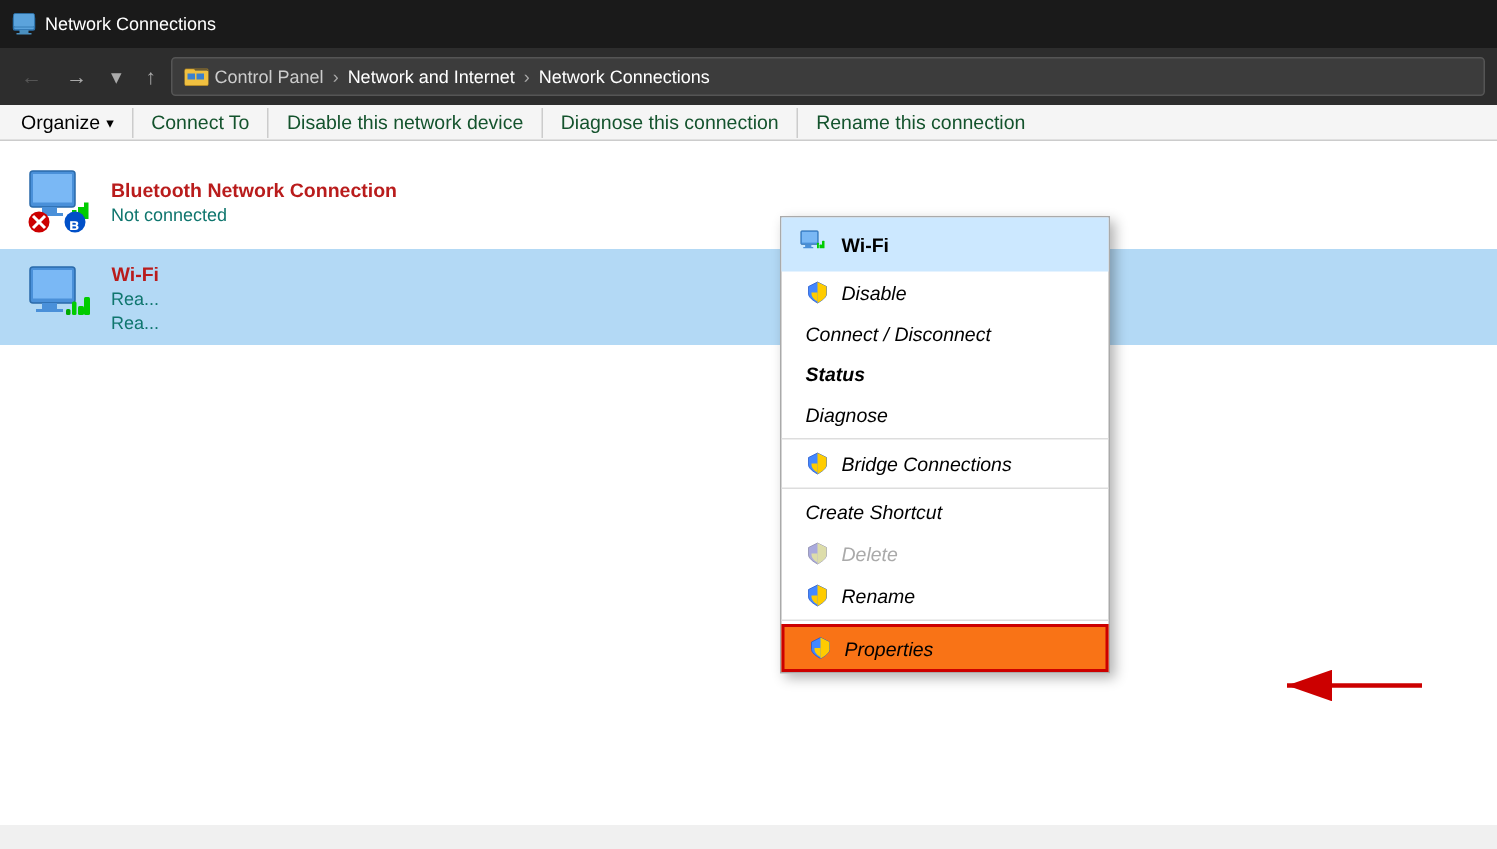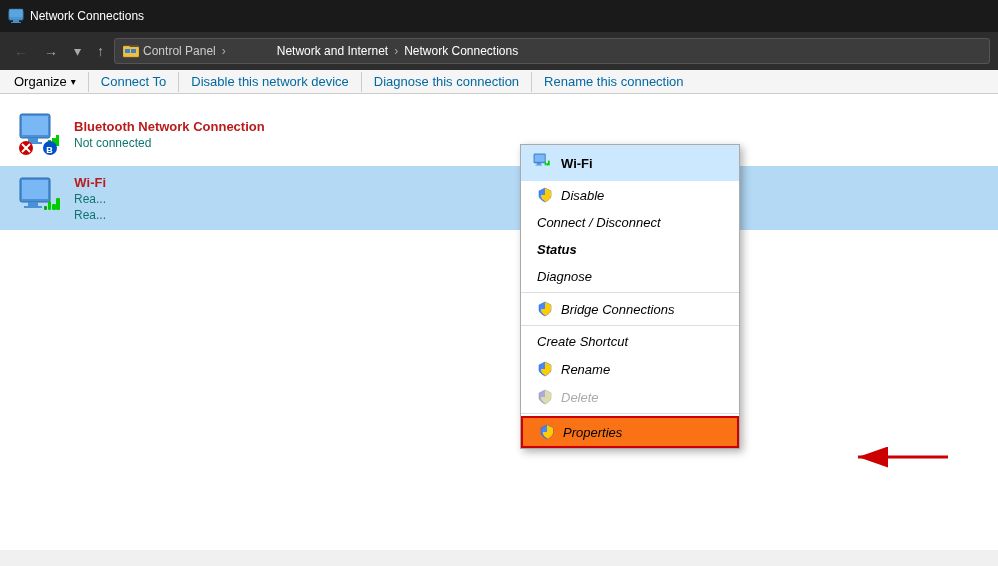--- a/index.html
+++ b/index.html
@@ -72,21 +72,21 @@
       display: flex;
       align-items: center;
       padding: 0 4px;
     }
     .toolbar-btn {
       background: none;
       border: none;
       cursor: pointer;
       padding: 4px 10px;
       font-size: 13px;
-      color: #0369a1;
+      color: #14532d;
       height: 100%;
       display: flex;
       align-items: center;
       gap: 4px;
       white-space: nowrap;
     }
     .toolbar-btn.organize {
       color: #000;
     }
     .toolbar-separator {
@@ -234,21 +234,21 @@
 
     <svg width="16" height="16" viewBox="0 0 16 16">
       <rect x="0" y="4" width="16" height="10" rx="1" fill="#f0c040"></rect>
       <rect x="0" y="3" width="7" height="3" rx="1" fill="#f0c040"></rect>
       <rect x="0" y="3" width="16" height="11" rx="1" fill="none" stroke="#c09020" stroke-width="0.5"></rect>
       <rect x="2" y="6" width="5" height="4" fill="#3a80d0"></rect>
       <rect x="8" y="6" width="5" height="4" fill="#3a80d0"></rect>
     </svg>
     <span style="color:#ccc; font-size:12px;">Control Panel</span>
     <span class="address-sep">›</span>
-    <span style="color:#fff; font-size:12px;margin-left:45px;">Network and Internet</span>
+    <span style="color:#fff; font-size:12px;">Network and Internet</span>
     <span class="address-sep">›</span>
     <span style="color:#fff; font-size:12px;">Network Connections</span>
   </div>
 </div>
 
 <div class="toolbar">
   <button class="toolbar-btn organize">
     <span>Organize</span>
     <span style="font-size:10px;">▾</span>
   </button>
@@ -362,36 +362,36 @@
       </svg>
       <span>Bridge Connections</span>
     </div>
 
     <div class="context-separator"></div>
 
     <div class="context-item">
       <span>Create Shortcut</span>
     </div>
 
-    <div class="context-item">
-      <svg class="shield-icon" viewBox="0 0 16 16">
-        <path d="M8 1 L14 4 L14 9 C14 12 8 15 8 15 C8 15 2 12 2 9 L2 4 Z" fill="#4488ff" stroke="#2255cc" stroke-width="0.5"></path>
-        <path d="M8 1 L14 4 L14 9 C14 12 8 15 8 15" fill="#ffcc00"></path>
-        <path d="M4 8 L8 8 L8 14 C8 14 4 12 4 9 Z" fill="#ffcc00"></path>
-      </svg>
-      <span>Rename</span>
-    </div>
-
     <div class="context-item disabled">
       <svg class="shield-icon" viewBox="0 0 16 16">
         <path d="M8 1 L14 4 L14 9 C14 12 8 15 8 15 C8 15 2 12 2 9 L2 4 Z" fill="#aaaadd" stroke="#8888aa" stroke-width="0.5"></path>
         <path d="M8 1 L14 4 L14 9 C14 12 8 15 8 15" fill="#ddddaa"></path>
         <path d="M4 8 L8 8 L8 14 C8 14 4 12 4 9 Z" fill="#ddddaa"></path>
       </svg>
       <span>Delete</span>
+    </div>
+
+    <div class="context-item">
+      <svg class="shield-icon" viewBox="0 0 16 16">
+        <path d="M8 1 L14 4 L14 9 C14 12 8 15 8 15 C8 15 2 12 2 9 L2 4 Z" fill="#4488ff" stroke="#2255cc" stroke-width="0.5"></path>
+        <path d="M8 1 L14 4 L14 9 C14 12 8 15 8 15" fill="#ffcc00"></path>
+        <path d="M4 8 L8 8 L8 14 C8 14 4 12 4 9 Z" fill="#ffcc00"></path>
+      </svg>
+      <span>Rename</span>
     </div>
 
     <div class="context-separator"></div>
 
     <div class="context-item properties-item">
       <svg class="shield-icon" viewBox="0 0 16 16">
         <path d="M8 1 L14 4 L14 9 C14 12 8 15 8 15 C8 15 2 12 2 9 L2 4 Z" fill="#4488ff" stroke="#2255cc" stroke-width="0.5"></path>
         <path d="M8 1 L14 4 L14 9 C14 12 8 15 8 15" fill="#ffcc00"></path>
         <path d="M4 8 L8 8 L8 14 C8 14 4 12 4 9 Z" fill="#ffcc00"></path>
       </svg>

